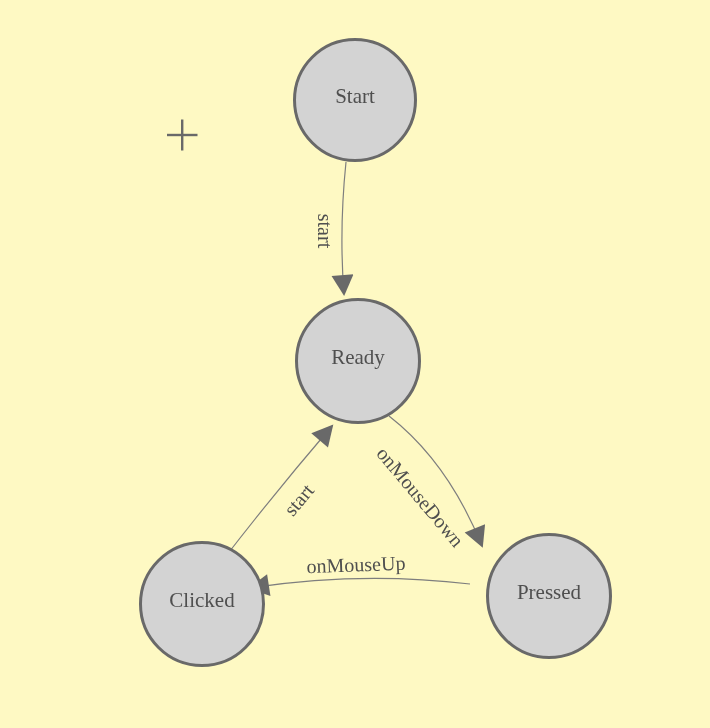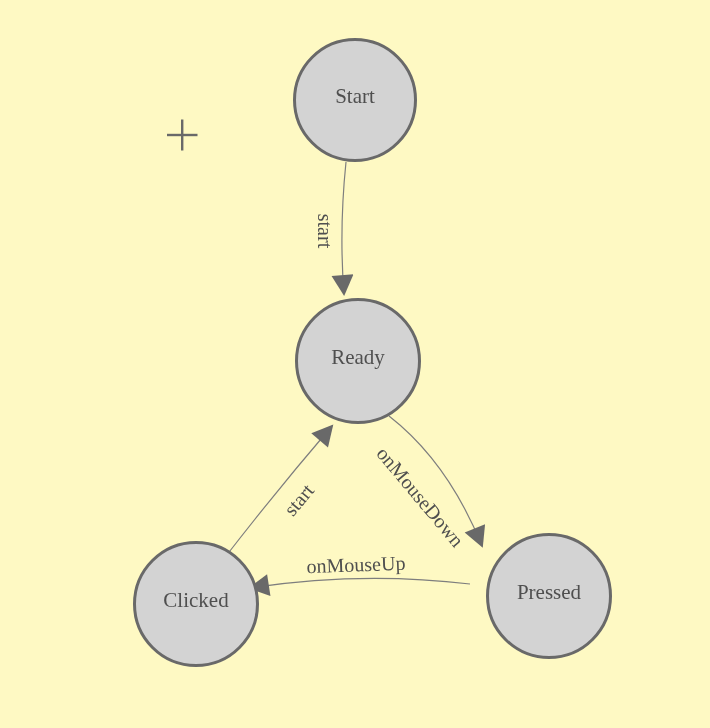--- a/index.html
+++ b/index.html
@@ -40,21 +40,21 @@
     color: #4f4f4f;
     font-size: 20px;
     white-space: nowrap;
   }
   #lbl-e0 { left: 324px; top: 231px; transform: translate(-50%,-50%) rotate(90deg); }
   #lbl-e1 { left: 299px; top: 500px; transform: translate(-50%,-50%) rotate(-50deg); }
   #lbl-e2 { left: 420px; top: 497px; transform: translate(-50%,-50%) rotate(50deg); }
   #lbl-e3 { left: 356px; top: 565px; transform: translate(-50%,-50%) rotate(-2deg); }
   #node-start   { left: 293px; top: 38px;  width: 124px; height: 124px; }
   #node-ready   { left: 295px; top: 298px; width: 126px; height: 126px; }
-  #node-clicked { left: 133px; top: 541px; width: 126px; height: 126px; }
+  #node-clicked { left: 139px; top: 541px; width: 126px; height: 126px; }
   #node-pressed { left: 486px; top: 533px; width: 126px; height: 126px; }
 </style>
 </head>
 <body>
 
 <div class="canvas">
 
   <svg class="layer" width="710" height="728" viewBox="0 0 710 728">
     <defs>
       <marker id="arrowhead" markerUnits="userSpaceOnUse" markerWidth="26" markerHeight="24" refX="20" refY="11" orient="auto">

